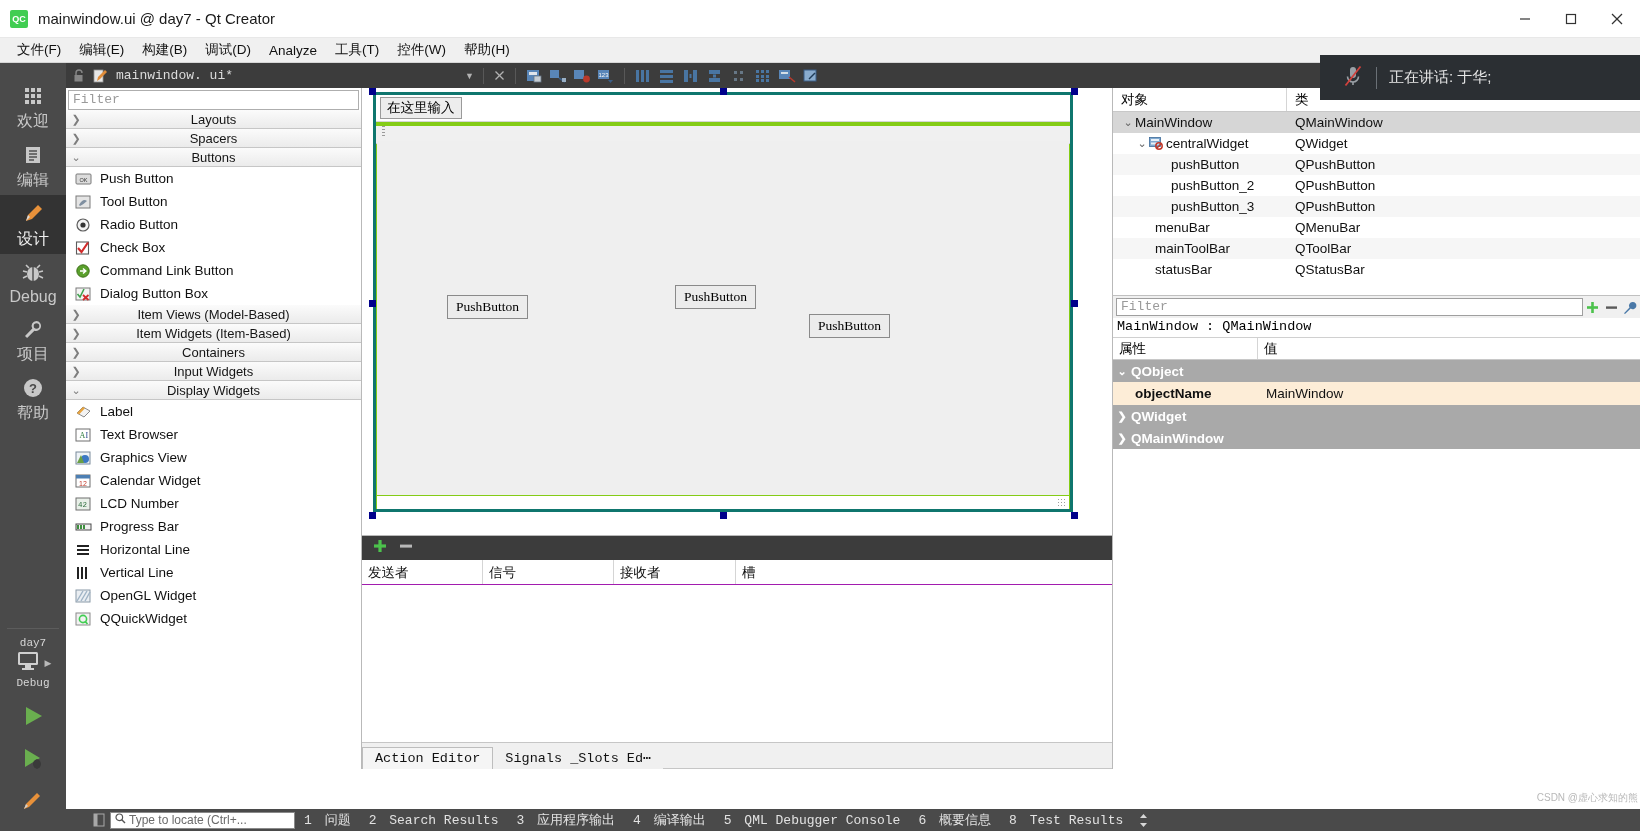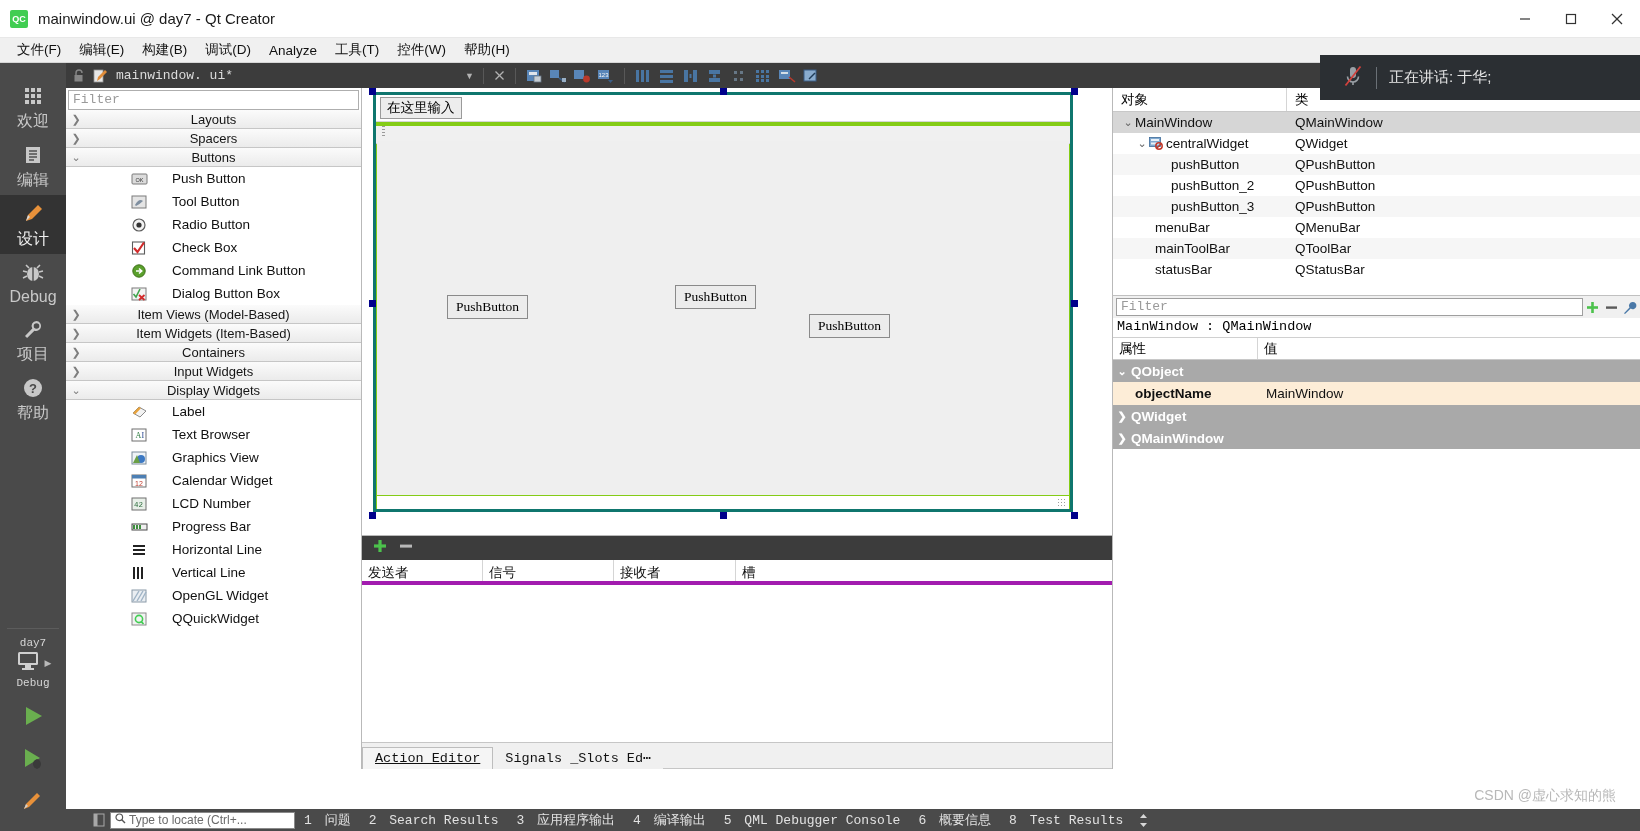--- a/index.html
+++ b/index.html
@@ -53,22 +53,22 @@
   .widgetbox { position:absolute; left:66px; top:88px; width:296px; height:681px;
      background:#ffffff; border-right:1px solid #b9b9b9; display:flex; flex-direction:column; }
   .wb-filter { margin:2px 2px 0 2px; height:20px; border:1px solid #aeaeae; background:#fff;
      font-size:13px; color:#9a9a9a; padding:1px 4px; font-family:"Liberation Mono",monospace; }
   .wb-list { flex:1; overflow:hidden; }
   .wb-cat { height:19px; display:flex; align-items:center; font-size:13px; color:#151515;
      background:linear-gradient(#fbfbfb,#ebebeb); border-bottom:1px solid #c6c6c6;
      position:relative; }
   .wb-cat .arrow { width:20px; text-align:center; color:#7d7d7d; font-size:11px; }
   .wb-cat .ctext { position:absolute; left:0; right:0; text-align:center; pointer-events:none; }
-  .wb-item { height:23px; display:flex; align-items:center; gap:24px; padding-left:20px;
-     font-size:13.5px; color:#101010;margin-left:44px; }
+  .wb-item { height:23px; display:flex; align-items:center; gap:8px; padding-left:8px;
+     font-size:13.5px; color:#101010; }
   .wb-ico { width:18px; height:16px; display:flex; align-items:center; justify-content:center; }
 
   
   .canvas { position:absolute; left:362px; top:88px; width:750px; height:447px;
      background:#ffffff; }
   .form-outer { position:absolute; left:11px; top:4px; width:700px; height:420px; }
   .mainwin { position:absolute; left:0; top:0; width:700px; height:420px;
      background:#84cc16; border:3px solid #0f766e; }
   .mw-menubar { height:27px; border-bottom:1px solid #d6d6d6; background:#fff;
      display:flex; align-items:center; padding-left:4px; }
@@ -88,29 +88,29 @@
   .pbtn { position:absolute; border:1px solid #8a8a8a; background:#ececec;
      font-size:13.5px; color:#000; padding:3px 8px; font-family:"Liberation Serif",serif;
      white-space:nowrap; }
   .handle { position:absolute; width:7px; height:7px; background:#00008b; }
 
   
   .sigdock { position:absolute; left:362px; top:535px; width:750px; height:234px;
      background:#fff; border-top:1px solid #b9b9b9; display:flex; flex-direction:column; }
   .sig-toolbar { height:24px; background:#3c3c3c; display:flex; align-items:center;
      gap:10px; padding-left:10px; }
-  .sig-head { height:25px; display:flex; border-bottom:4px solid #a21caf; background:#fff; }
+  .sig-head { height:25px; display:flex; border-bottom:1px solid #a21caf; background:#fff; }
   .sig-col { font-size:13.5px; color:#101010; padding:4px 0 0 6px; border-right:1px solid #d5d5d5;
      position:relative; }
   .sig-body { flex:1; background:#fff; }
   .sig-tabs { height:27px; display:flex; align-items:flex-end; background:#f0f0f0;
      border-top:1px solid #c6c6c6; }
   .sig-tab { font-size:13.5px; font-family:"Liberation Mono",monospace; padding:3px 12px;
      border:1px solid #bdbdbd; border-bottom:none; background:#e4e4e4; color:#111; }
-  .sig-tab.active { background:#f5f5f5;text-decoration:underline; }
+  .sig-tab.active { background:#f5f5f5; }
   .sig-tab.plain { border:none; background:transparent; }
   .sig-tabfill { flex:1; border-bottom:1px solid #c6c6c6; }
 
   
   .objinsp { position:absolute; left:1112px; top:88px; width:528px; height:207px;
      background:#fff; border-left:1px solid #b9b9b9; }
   .oi-head { height:24px; display:flex; border-bottom:1px solid #c8c8c8; background:#fff; }
   .oi-h1 { width:174px; font-size:13.5px; padding:3px 0 0 8px; border-right:1px solid #d5d5d5; }
   .oi-h2 { font-size:13.5px; padding:3px 0 0 8px; }
   .oi-row { height:21px; display:flex; align-items:center; font-size:13.5px; color:#111; }
@@ -149,21 +149,21 @@
      padding:0 9px; white-space:nowrap; }
   .sb-pane b { font-weight:normal; }
 
   
   .toast { position:absolute; right:0; top:55px; width:320px; height:45px;
      background:#2b2f33; display:flex; align-items:center; gap:12px; padding-left:22px; }
   .toast .tdiv { width:1px; height:22px; background:#6a7076; }
   .toast .ttxt { font-size:15px; color:#e8e8e8; }
 
   
-  .watermark { position:absolute; right:24px; bottom:26px; font-size:14px; color:#b8b8b8; }
+  .watermark { position:absolute; right:2px; bottom:26px; font-size:10px; color:#b8b8b8; }
 </style>
 </head>
 <body>
 
 <div class="app">
 
   <div class="titlebar">
     <div class="tb-logo">QC</div>
     <div class="tb-title">mainwindow.ui @ day7 - Qt Creator</div>
     <div class="tb-spacer"></div>

